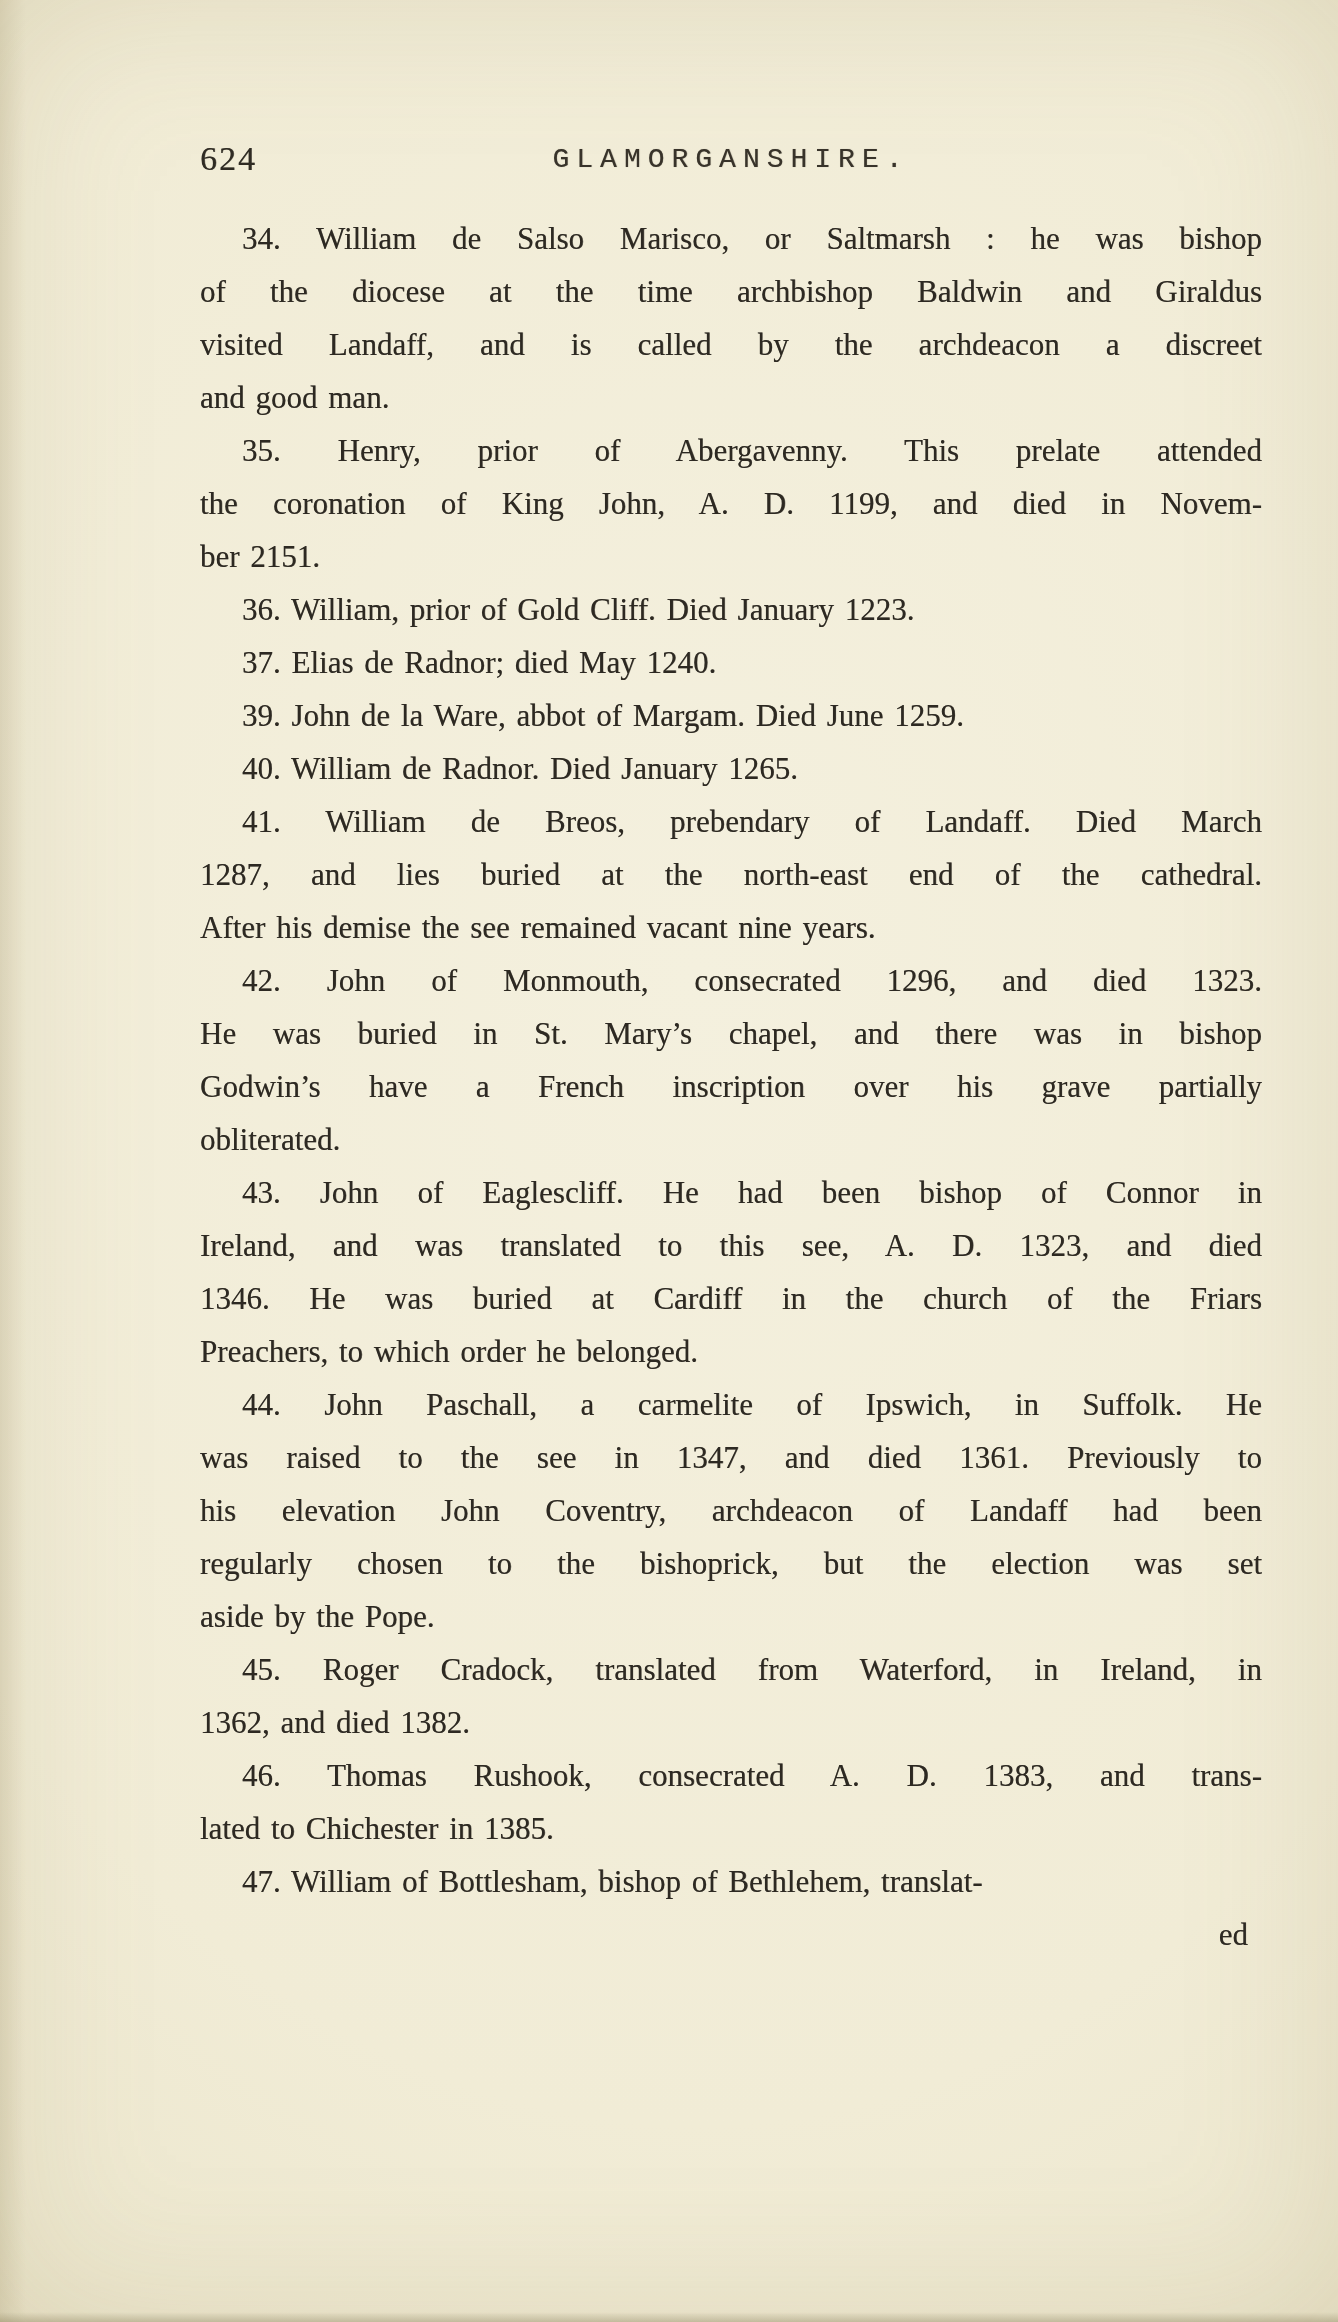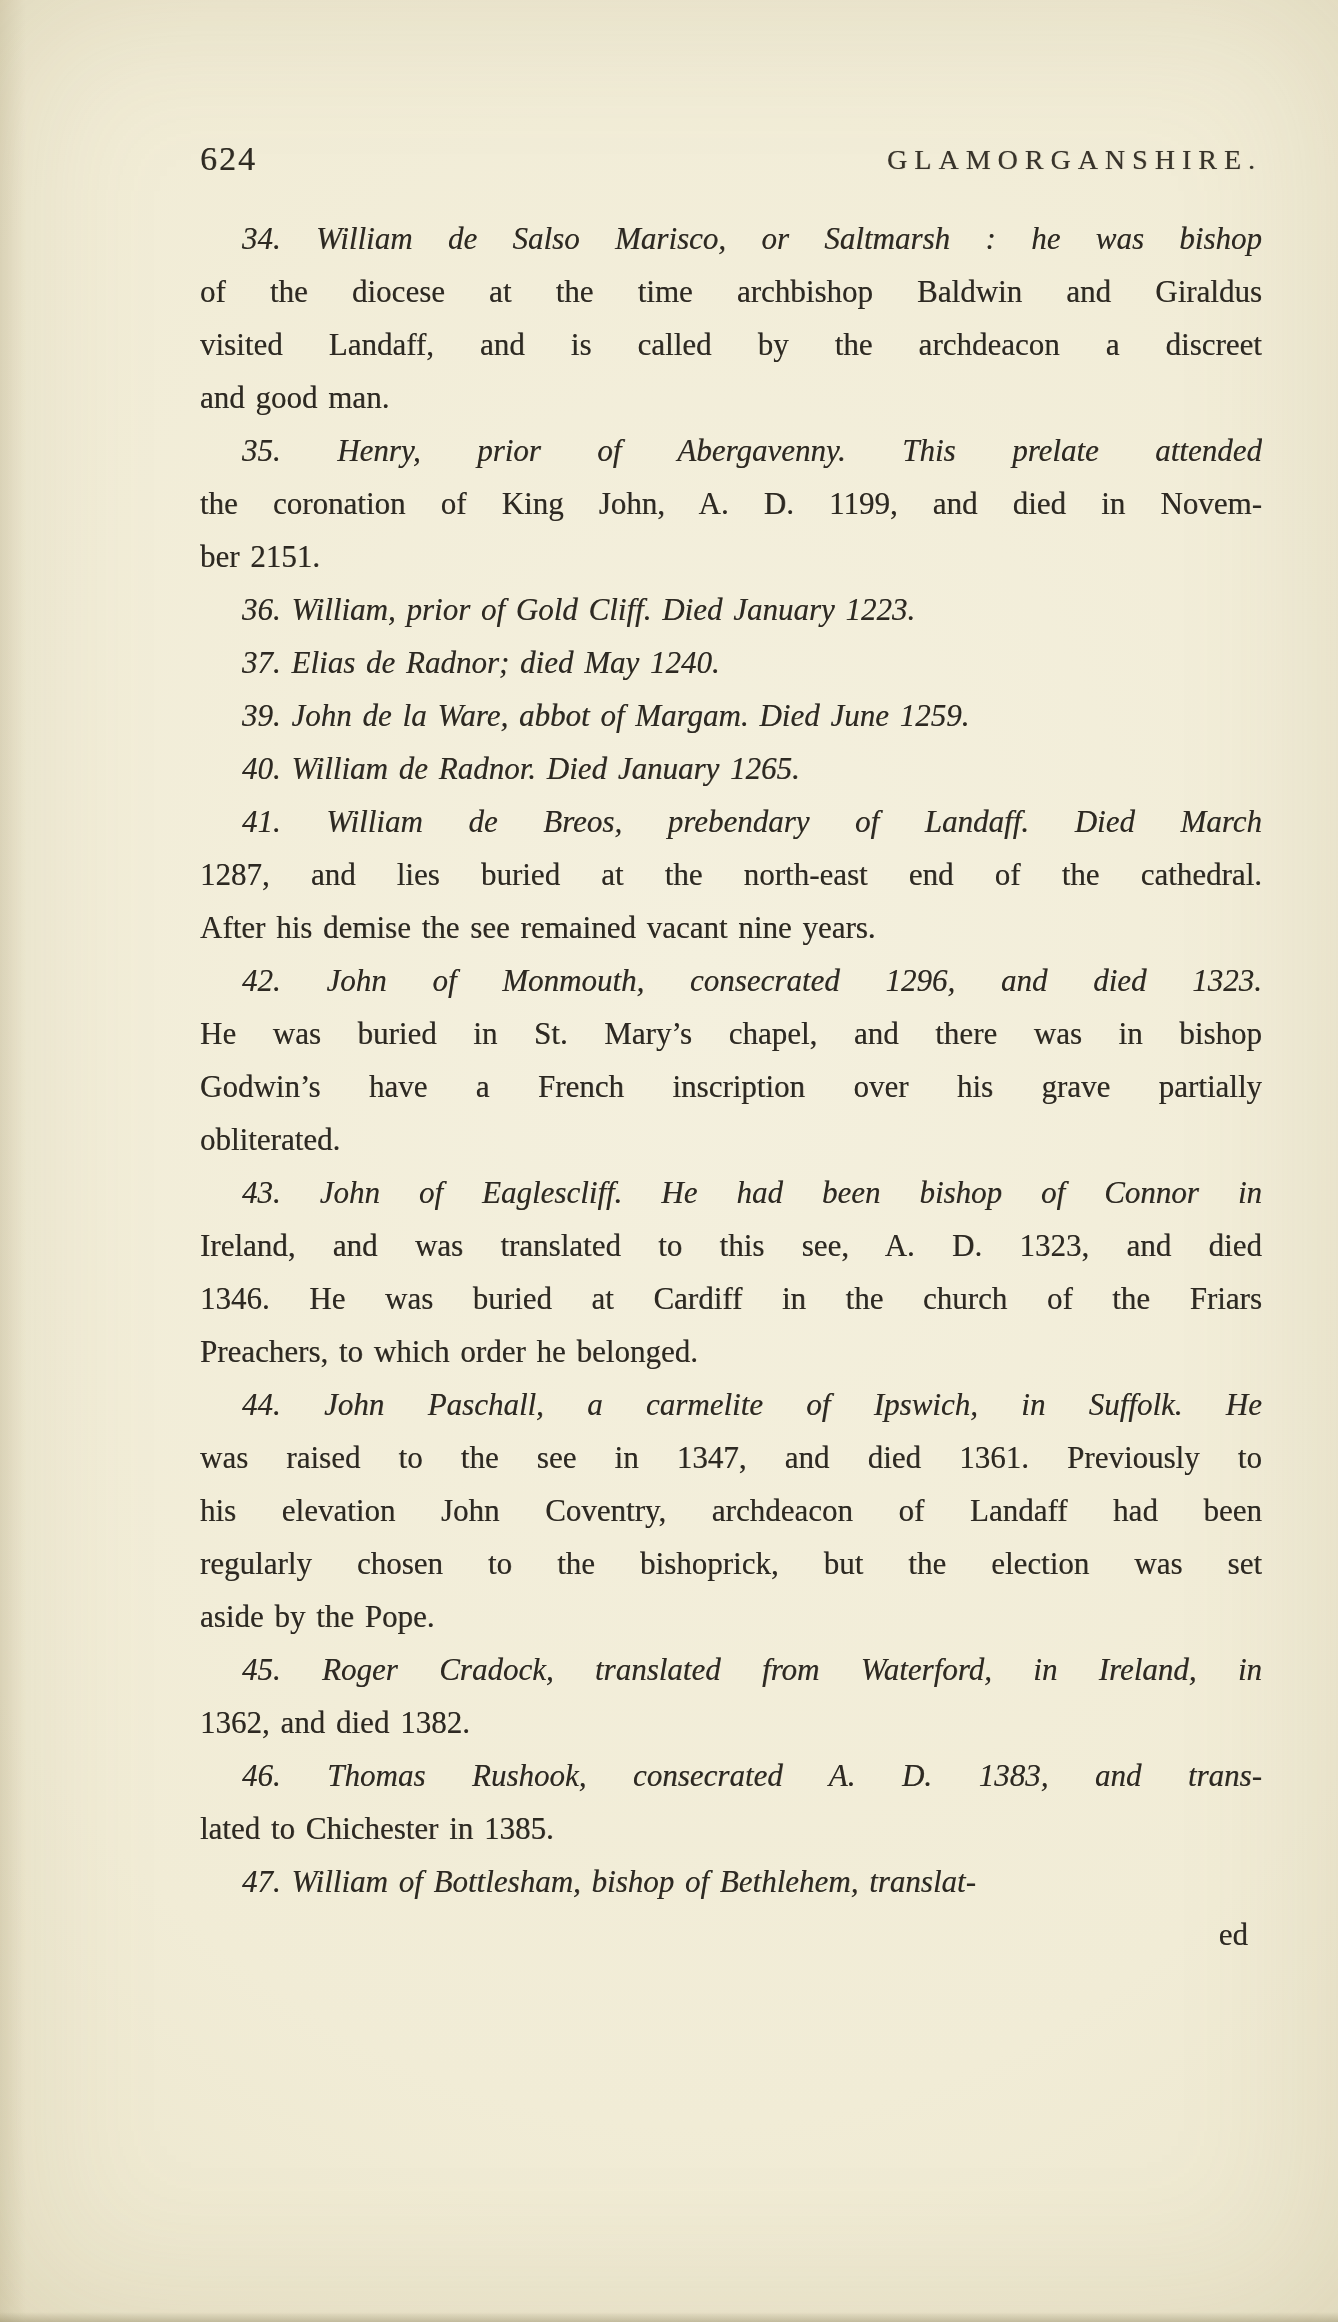--- a/index.html
+++ b/index.html
@@ -41,25 +41,26 @@
     top: 2px;
     font-size: 34px;
     letter-spacing: 2px;
     text-shadow: 0.4px 0.4px 0.6px rgba(47,43,35,0.55);
   }
   .head-title {
     position: absolute;
     left: 0;
     width: 100%;
     top: 6px;
-    text-align: right;
+    text-align: center;
     font-size: 28px;
     letter-spacing: 7px;
     color: #38332a;
     text-shadow: 0.4px 0.4px 0.7px rgba(56,51,42,0.5);
+    font-family: Liberation Mono, monospace;
   }
   .text-block {
     position: absolute;
     left: 200px;
     top: 212px;
     width: 1062px;
     color: #2d2922;
     font-size: 31px;
     text-shadow: 0.35px 0.35px 0.55px rgba(45,41,34,0.55);
     word-spacing: 3px;
@@ -70,21 +71,20 @@
     line-height: 53px;
     text-align: justify;
     text-align-last: justify;
     overflow: hidden;
   }
   .line.last {
     text-align-last: left;
   }
   .paragraph .line:first-child {
     text-indent: 42px;
-    font-style: italic;
   }
   .catchword-row {
     height: 53px;
     line-height: 53px;
     text-align: right;
     padding-right: 14px;
   }
 </style>
 </head>
 <body>

